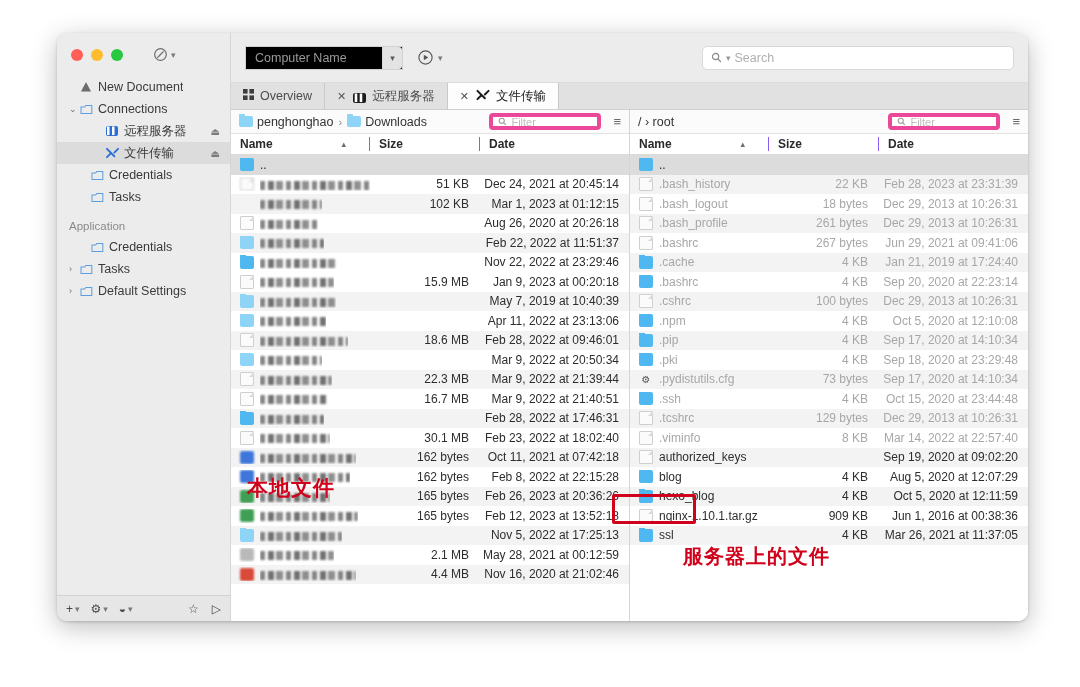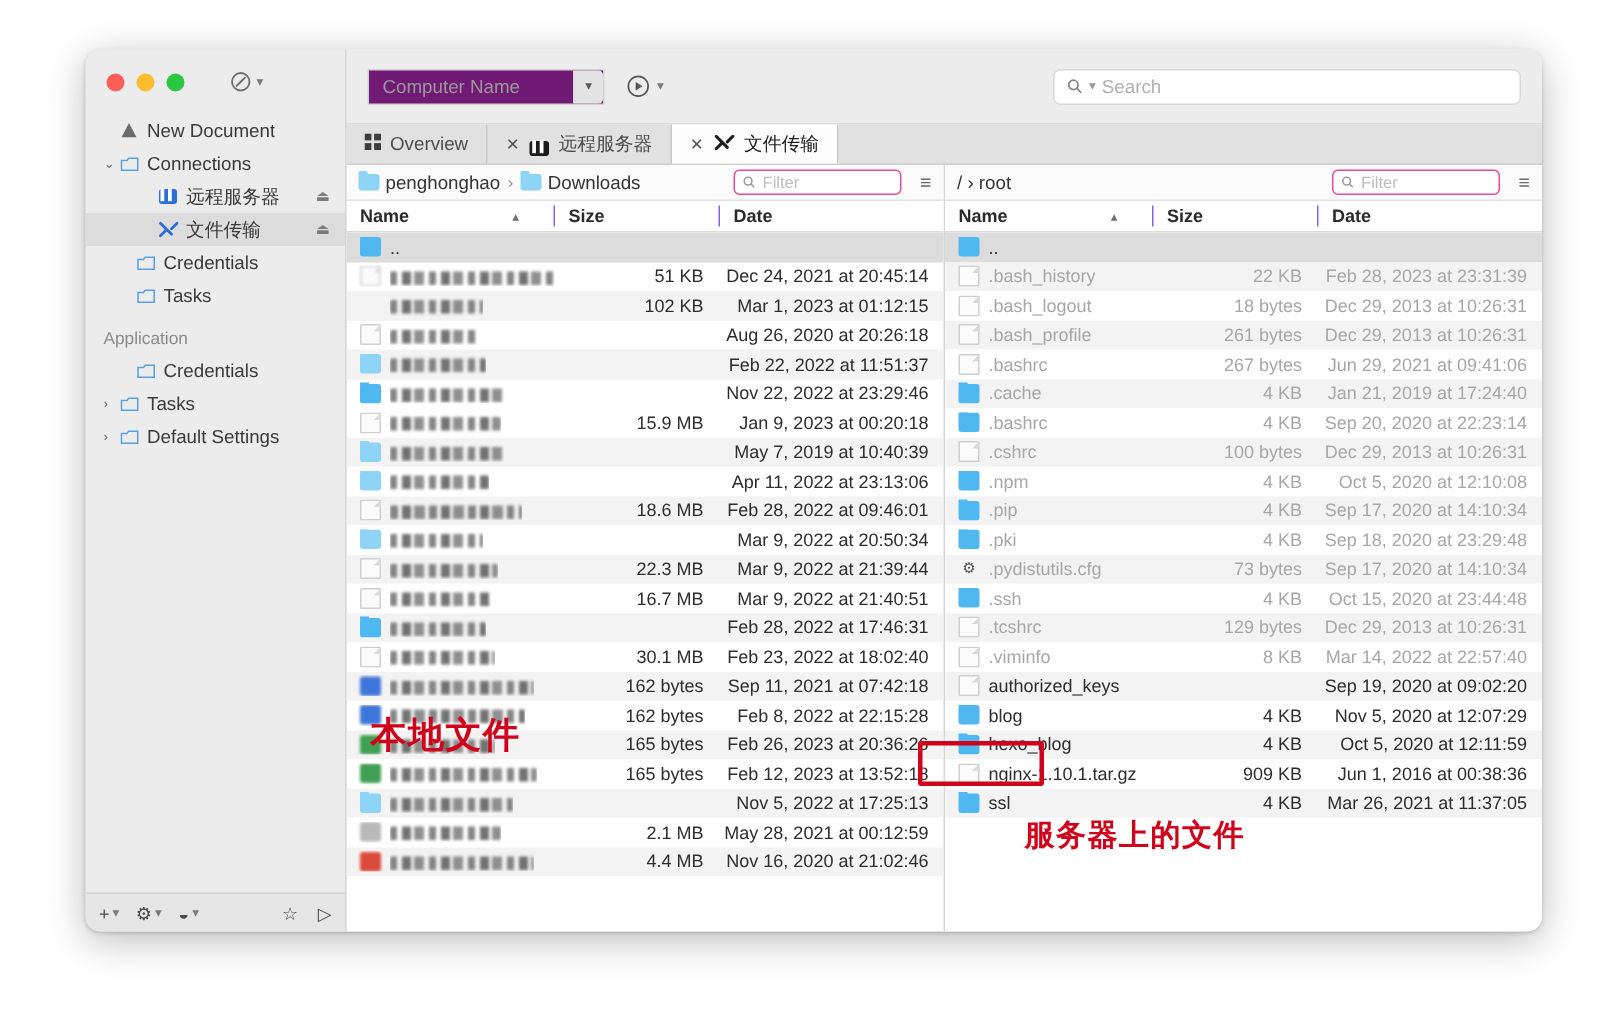--- a/index.html
+++ b/index.html
@@ -70,21 +70,21 @@
   .sb-right { margin-left:auto; display:flex; gap:13px; align-items:center; }
 
   
   .main { flex: 1; display: flex; flex-direction: column; background:#fff; min-width:0; }
 
   .titlebar {
     height: 50px; background:#ececec; display:flex; align-items:center;
     padding: 0 14px; gap: 10px; border-bottom: 1px solid #dcdcdc;
   }
   .combo {
-    width: 158px; height: 24px; background:#701a75; border:1px solid #d2d2d2;
+    width: 158px; height: 24px; background:#000000; border:1px solid #d2d2d2;
     border-radius: 1px; display:flex; align-items:center;
     font-size: 12.5px; color:#9a9a9a; padding-left: 9px; position:relative;
   }
   .combo .arrowbox {
     position:absolute; right:0; top:0; bottom:0; width: 20px;
     background:#e3e3e3; border-left:1px solid #d8d8d8;
     border-radius: 0 3px 3px 0;
     display:flex; align-items:center; justify-content:center; font-size:9px; color:#5a5a5a;
   }
   .playbtn { display:flex; align-items:center; gap:4px; margin-left:4px; }
@@ -114,21 +114,21 @@
 
   .crumbbar {
     height: 24px; display:flex; align-items:center; gap:5px;
     padding: 0 8px; font-size:12.5px; color:#333;
     background:#fbfbfb; border-bottom:1px solid #e2e2e2;
   }
   .crumb { display:flex; align-items:center; gap:4px; }
   .crumb-sep { color:#8a8a8a; font-size:11px; }
   .filterbox {
     margin-left:auto; width: 112px; height: 17px; background:#fff;
-    border:1px solid #ec4899; border-radius:4px;
+    border:4px solid #ec4899; border-radius:4px;
     display:flex; align-items:center; gap:4px; padding:0 5px;
     font-size:11px; color:#bdbdbd;
   }
   .listicon { margin-left:7px; color:#6a6a6a; font-size:13px; line-height:1; }
 
   .colhead {
     height: 21px; display:flex; align-items:center;
     font-size: 12px; font-weight:bold; color:#2a2a2a;
     border-bottom:1px solid #dadada; background:#fff;gap:16px;
   }
@@ -198,21 +198,21 @@
   .ic.c-green { background:#3f9f54; border-radius:2px; }
   .ic.c-blue2 { background:#3f76d9; border-radius:2px; }
   .ic.c-gray { background:#b9b9b9; border-radius:2px; }
 
   
   .anno {
     position:absolute; color:#d0021b; font-weight:bold;
     font-family:"DejaVu Sans","Liberation Sans",sans-serif;
     letter-spacing:1px; pointer-events:none;
   }
-  #anno-local { left: 247px; top: 474px; font-size: 24px; text-align: right; }
+  #anno-local { left: 247px; top: 474px; font-size: 21px; text-align: right; }
   #anno-server { left: 683px; top: 543px; font-size: 20px; }
   #anno-box {
     position:absolute; left: 612px; top: 494px; width: 84px; height: 30px;
     border: 3px solid #d0021b; border-radius: 2px; pointer-events:none;
   }
 </style>
 </head>
 <body>
 
 <div id="root">
@@ -539,21 +539,21 @@
                 </div>
                 <div class="size">30.1 MB</div>
                 <div class="date">Feb 23, 2022 at 18:02:40</div>
               </div>
               <div class="row alt">
                 <div class="name">
                   <span class="ic c-blue2 mini"></span>
                   <span class="lbl"><span class="redact" style="width: 96px;"></span></span>
                 </div>
                 <div class="size">162 bytes</div>
-                <div class="date">Sep 11, 2021 at 07:42:18</div>
+                <div class="date">Oct 11, 2021 at 07:42:18</div>
               </div>
               <div class="row">
                 <div class="name">
                   <span class="ic c-blue2 mini"></span>
                   <span class="lbl"><span class="redact" style="width: 90px;"></span></span>
                 </div>
                 <div class="size">162 bytes</div>
                 <div class="date">Feb 8, 2022 at 22:15:28</div>
               </div>
               <div class="row alt">
@@ -753,21 +753,21 @@
                 </div>
                 <div class="size"></div>
                 <div class="date">Sep 19, 2020 at 09:02:20</div>
               </div>
               <div class="row">
                 <div class="name">
                   <span class="ic folder"></span>
                   <span class="lbl">blog</span>
                 </div>
                 <div class="size">4 KB</div>
-                <div class="date">Nov 5, 2020 at 12:07:29</div>
+                <div class="date">Aug 5, 2020 at 12:07:29</div>
               </div>
               <div class="row alt">
                 <div class="name">
                   <span class="ic folder"></span>
                   <span class="lbl">hexo_blog</span>
                 </div>
                 <div class="size">4 KB</div>
                 <div class="date">Oct 5, 2020 at 12:11:59</div>
               </div>
               <div class="row">

